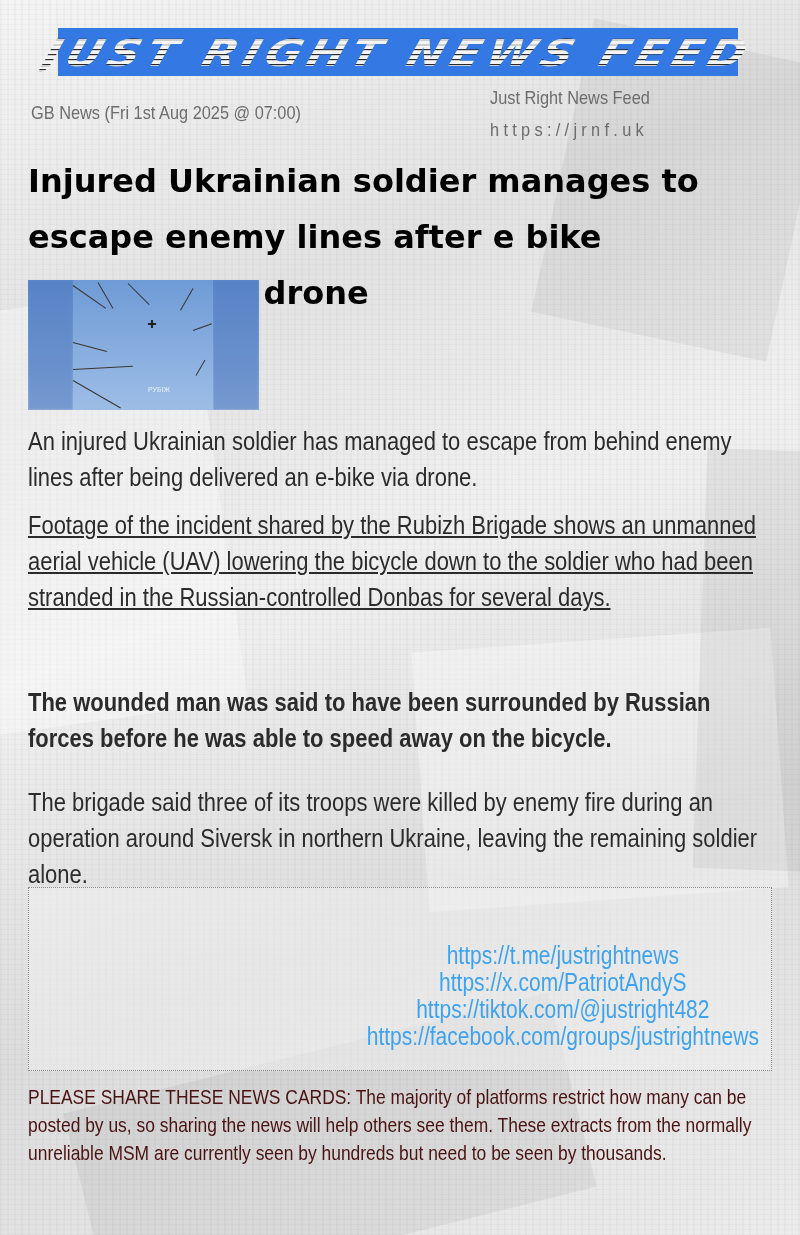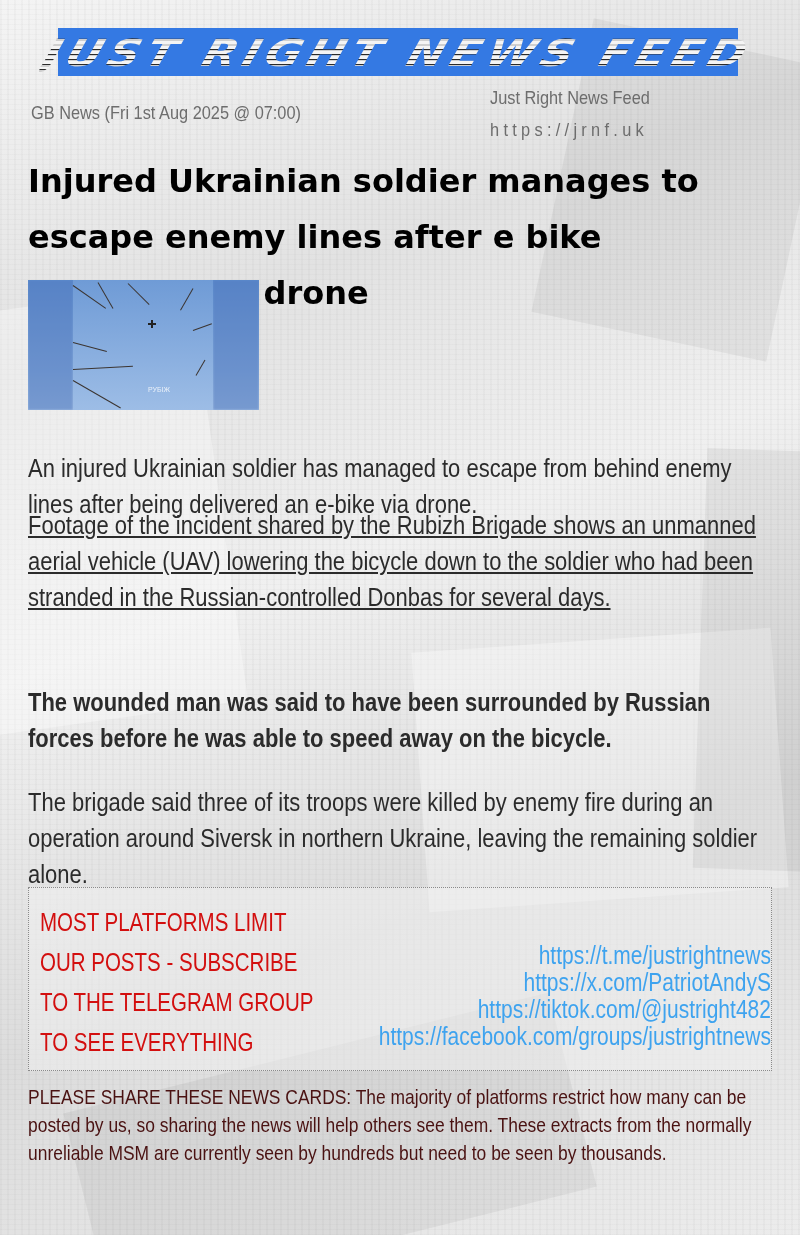--- a/index.html
+++ b/index.html
@@ -85,21 +85,21 @@
 
   .promo {
     position: absolute; left: 28px; top: 887px; width: 742px; height: 182px;
     border: 1px dotted #8a8a8a; background: rgba(240,240,240,0.55);
   }
   .promo-left { position: absolute; left: 11px; top: 14px; }
   .promo-line {
     font-size: 25px; line-height: 40px; color: #d30f0f; white-space: nowrap;
     transform: scaleX(0.82); transform-origin: left center;
   }
-  .promo-right { position: absolute; right: 0; top: 54px; text-align: right; }
+  .promo-right { position: absolute; right: 12px; top: 54px; text-align: center; }
   .promo-link {
     display: block; font-size: 25px; line-height: 27px; color: #3ea3ef; text-decoration: none;
     white-space: nowrap; transform: scaleX(0.84); transform-origin: right center;
   }
 
   .footer-note {
     position: absolute; left: 28px; top: 1083px; width: 900px;
     font-size: 21px; line-height: 28px; color: #4a1212;
     transform: scaleX(0.83); transform-origin: left top;
   }
@@ -137,40 +137,34 @@
     <div class="branch" style="left:45px;top:62px;width:35px;transform:rotate(15deg);"></div>
     <div class="branch" style="left:45px;top:89px;width:60px;transform:rotate(-3deg);"></div>
     <div class="branch" style="left:45px;top:100px;width:55px;transform:rotate(30deg);"></div>
     <div class="branch" style="left:165px;top:8px;width:25px;transform:rotate(120deg);"></div>
     <div class="branch" style="left:165px;top:50px;width:20px;transform:rotate(-20deg);"></div>
     <div class="branch" style="left:168px;top:95px;width:18px;transform:rotate(-60deg);"></div>
     <div class="drone"></div>
     <div class="wm">РУБІЖ</div>
   </div>
 
-  <div class="body-text" style="top:423px;margin-top:27px;">
+  <div class="body-text" style="top:423px;">
     <p>An injured Ukrainian soldier has managed to escape from behind enemy lines after being delivered an e-bike via drone.</p>
   </div>
   <div class="body-text" style="top:507px;text-decoration:underline;">
     <p>Footage of the incident shared by the Rubizh Brigade shows an unmanned aerial vehicle (UAV) lowering the bicycle down to the soldier who had been stranded in the Russian-controlled Donbas for several days.</p>
   </div>
   <div class="body-text" style="top:684px;font-weight:bold;">
     <p>The wounded man was said to have been surrounded by Russian forces before he was able to speed away on the bicycle.</p>
   </div>
   <div class="body-text" style="top:784px;">
     <p>The brigade said three of its troops were killed by enemy fire during an operation around Siversk in northern Ukraine, leaving the remaining soldier alone.</p>
   </div>
 
   <div class="promo">
-    <div class="promo-left">
-      <div class="promo-line">MOST PLATFORMS LIMIT</div>
-      <div class="promo-line">OUR POSTS - SUBSCRIBE</div>
-      <div class="promo-line">TO THE TELEGRAM GROUP</div>
-      <div class="promo-line">TO SEE EVERYTHING</div>
-    </div>
     <div class="promo-right">
       <a class="promo-link">https://t.me/justrightnews</a>
       <a class="promo-link">https://x.com/PatriotAndyS</a>
       <a class="promo-link">https://tiktok.com/@justright482</a>
       <a class="promo-link">https://facebook.com/groups/justrightnews</a>
     </div>
   </div>
 
   <div class="footer-note">PLEASE SHARE THESE NEWS CARDS: The majority of platforms restrict how many can be posted by us, so sharing the news will help others see them. These extracts from the normally unreliable MSM are currently seen by hundreds but need to be seen by thousands.</div>
 </div>

